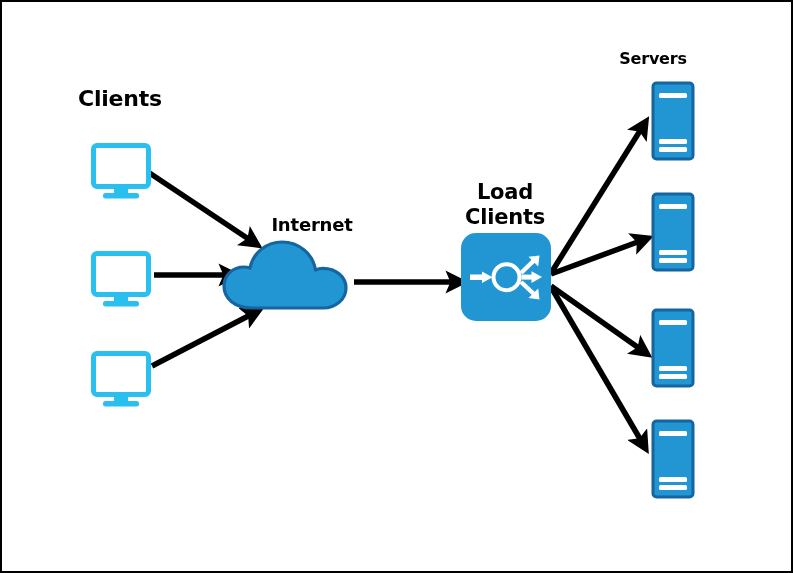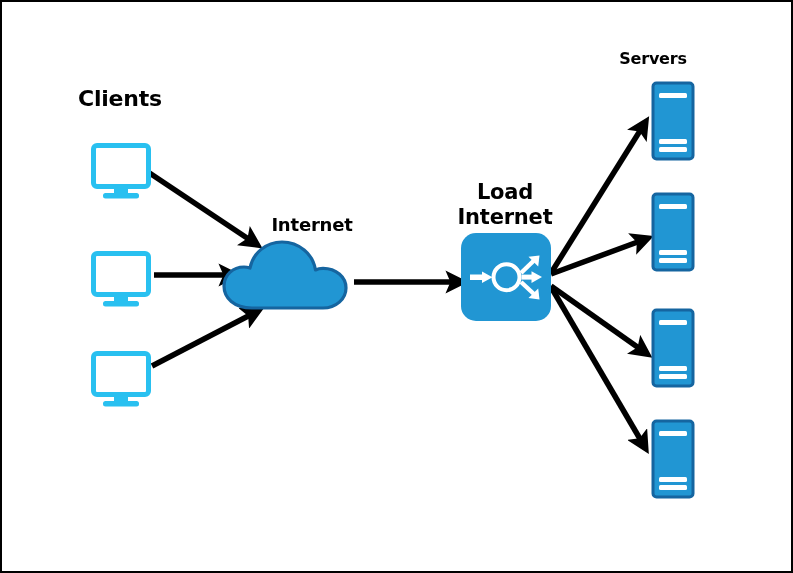--- a/index.html
+++ b/index.html
@@ -58,21 +58,21 @@
 </head>
 <body>
 
 <div id="canvas">
 
   <div class="label" id="label-clients">Clients</div>
 
   <div class="label" id="label-internet">Internet</div>
 
   <div class="label" id="label-loadbalancer">Load
-Internet</div>
+Clients</div>
 
   <div class="label" id="label-servers">Servers</div>
 
   <svg class="svg-layer" viewBox="0 0 793 573" xmlns="http://www.w3.org/2000/svg">
     <defs>
       <marker id="arrowhead" markerWidth="4.2" markerHeight="4.2" refX="2.1" refY="2.1" orient="auto" markerUnits="strokeWidth">
         <path d="M 0 0 L 4.2 2.1 L 0 4.2 L 0.9 2.1 Z" fill="#000000"></path>
       </marker>
     </defs>
 

